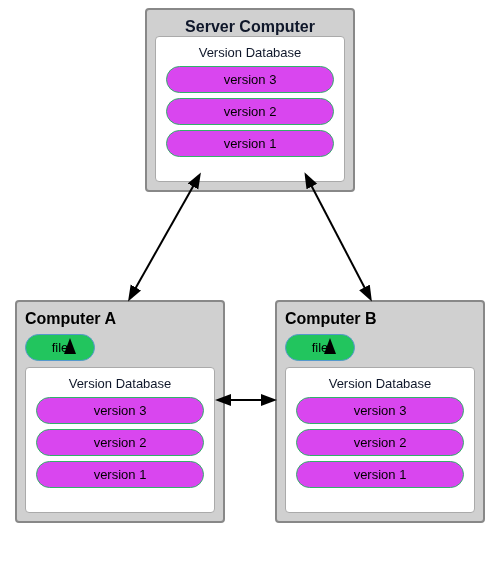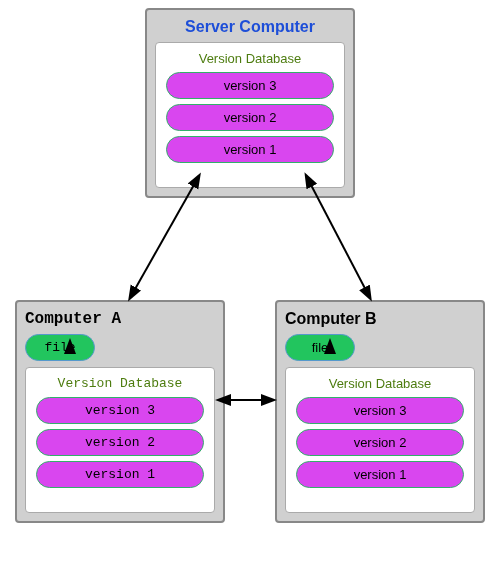--- a/index.html
+++ b/index.html
@@ -27,36 +27,35 @@
       background: #d0d0d0;
       border: 2px solid #888;
       border-radius: 4px;
       padding: 8px;
     }
 
     .server-box .box-title {
       font-size: 16px;
       font-weight: bold;
       text-align: center;
-      margin-bottom: 6px;
-      color: #1d4ed8;
+      color: #0f172a;
     }
 
     .inner-box {
       background: #ffffff;
       border: 1.5px solid #aaa;
       border-radius: 4px;
       padding: 8px 10px;
     }
 
     .inner-box .db-label {
       font-size: 13px;
       text-align: center;
       margin-bottom: 6px;
-      color: #4d7c0f;
+      color: #0f172a;
     }
 
     .version-pill {
       background: #d946ef;
       border: 1.5px solid #33b06a;
       border-radius: 20px;
       text-align: center;
       padding: 5px 10px;
       font-size: 13px;
       color: #000;
@@ -67,21 +66,20 @@
     
     .comp-a-box {
       position: absolute;
       top: 300px;
       left: 15px;
       width: 210px;
       background: #d0d0d0;
       border: 2px solid #888;
       border-radius: 4px;
       padding: 8px;
-      font-family: Liberation Mono, monospace;
     }
 
     
     .comp-b-box {
       position: absolute;
       top: 300px;
       left: 275px;
       width: 210px;
       background: #d0d0d0;
       border: 2px solid #888;

